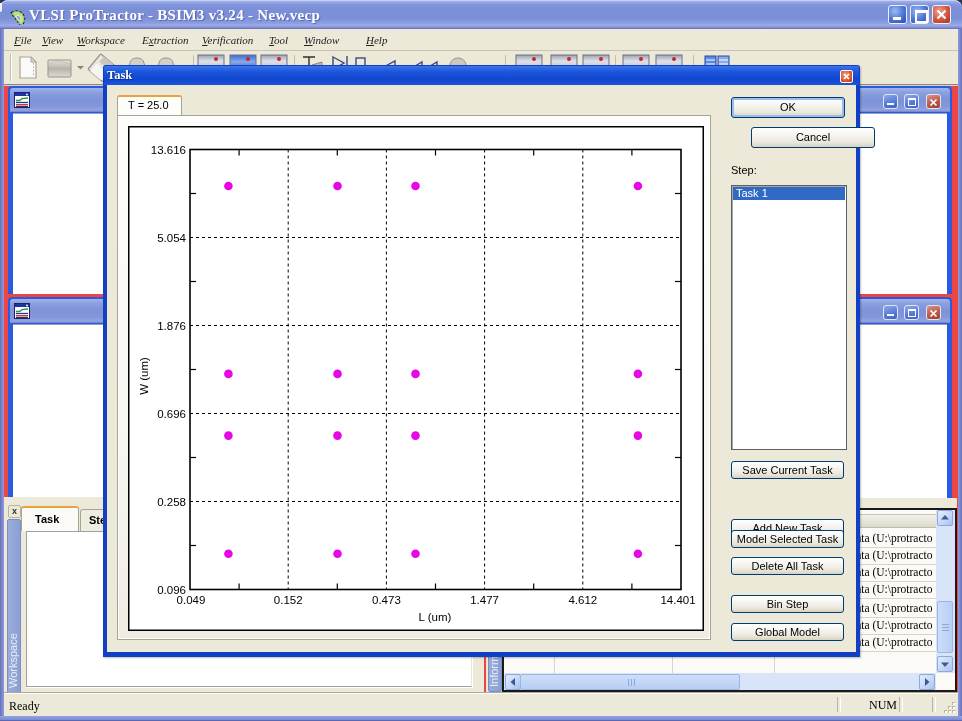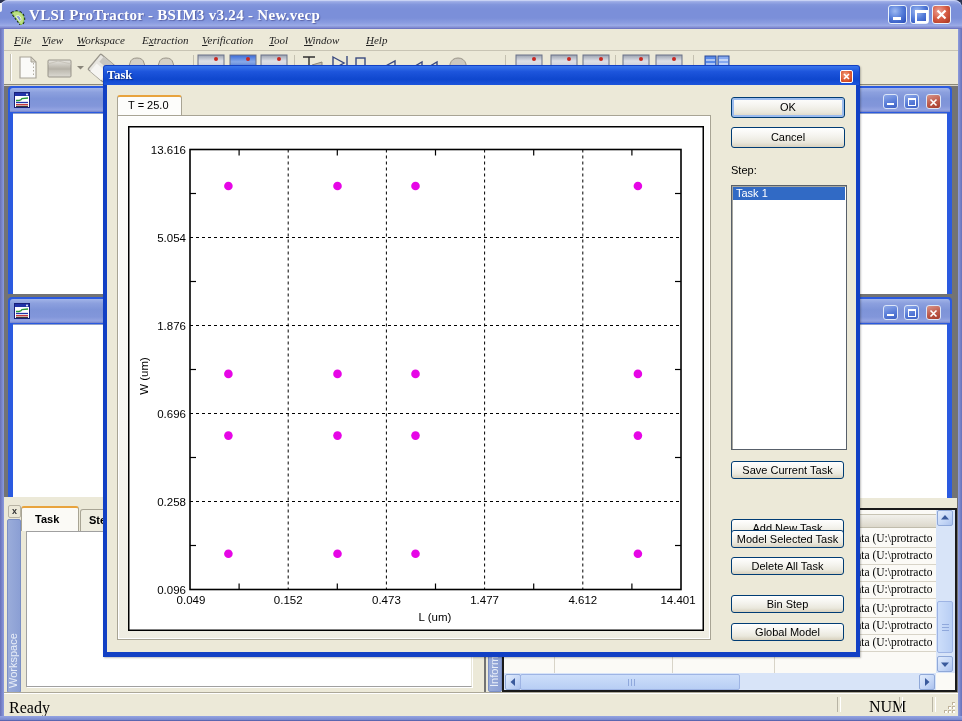--- a/index.html
+++ b/index.html
@@ -1,16 +1,16 @@
 <!DOCTYPE html>
 <html><head>
 <meta charset="utf-8">
 <style>
 html,body{margin:0;padding:0;}
-#root{position:relative;width:962px;height:721px;background:#737373;font-family:"Liberation Sans",sans-serif;overflow:hidden;}
+#root{position:relative;width:962px;height:721px;background:#ef4444;font-family:"Liberation Sans",sans-serif;overflow:hidden;}
 .abs{position:absolute;}
 
 #titlebar{left:0;top:0;width:962px;height:29px;border-radius:8px 8px 0 0;
  background:linear-gradient(180deg,#B4C2EE 0%,#98A8E4 7%,#8296DC 16%,#7B8FD9 30%,#7B8FD9 62%,#8A9CE0 78%,#9AAAE6 88%,#7F88CE 96%,#6068B8 100%);
  box-shadow:inset 0 1px 0 #C8D2F4;}
 #titletext{left:29px;top:7px;font-family:"Liberation Serif",serif;font-weight:bold;font-size:15px;color:#fff;text-shadow:1px 1px 1px #5A64A8;letter-spacing:0.3px;}
 .capbtn{top:5px;width:19px;height:19px;border-radius:3px;border:1px solid #EAF2FC;box-sizing:border-box;}
 .capblue{background:radial-gradient(circle at 35% 30%,#9EBAF2 0%,#527AD8 50%,#2E52BC 90%);}
 .capred{background:radial-gradient(circle at 35% 30%,#EDA295 0%,#D55A42 50%,#B03A24 90%);}
 .glyph{position:absolute;color:#fff;font-weight:bold;}
@@ -23,21 +23,21 @@
 .childtitle{left:2px;top:2px;right:2px;height:24px;border-radius:3px 3px 0 0;
  background:linear-gradient(180deg,#A2B4E8 0%,#8CA0DE 18%,#7E94D8 45%,#8296DA 75%,#94A4E2 92%,#7080C8 100%);}
 .childbody{position:absolute;left:5px;top:27px;right:5px;bottom:0;background:#fff;border-top:1px solid #90A0C8;}
 .cbtn{position:absolute;top:8px;width:13px;height:13px;border-radius:3px;border:1px solid #DCE6F8;}
 .cblue{background:linear-gradient(160deg,#8FA9E8 0%,#587CD8 55%,#3D60C4 100%);}
 .cred{background:linear-gradient(160deg,#D8948A 0%,#BE5A4A 55%,#A43A2A 100%);}
 
 #blpanel{left:4px;top:497px;width:480px;height:196px;background:#ECE9D8;}
 #brpanel{left:486px;top:498px;width:471px;height:195px;background:#ECE9D8;}
 
-#statusbar{left:3px;top:693px;width:956px;height:23px;background:#ECE9D8;border-top:1px solid #fff;box-shadow:0 -1px 0 #ACA899;font-family:"Liberation Serif",serif;font-size:16px;color:#000;}
+#statusbar{left:3px;top:693px;width:956px;height:23px;background:#ECE9D8;border-top:1px solid #fff;box-shadow:0 -1px 0 #ACA899;font-family:"Liberation Serif",serif;font-size:12px;color:#000;}
 #frame-l{left:0;top:29px;width:4px;bottom:0;background:linear-gradient(90deg,#6870B8,#8C9CDE);}
 #frame-r{right:0;top:29px;width:4px;bottom:0;background:linear-gradient(90deg,#8C9CDE,#6870B8);}
 #frame-b{left:0;top:716px;width:962px;height:5px;background:linear-gradient(180deg,#94A4E2,#7C8CD0 70%,#4A54A0);}
 
 .xpbtn{position:absolute;box-sizing:border-box;border:1px solid #003C74;border-radius:3px;
  background:linear-gradient(180deg,#FFFFFF 0%,#F5F4EF 40%,#EAE8DD 75%,#D8D1BE 100%);
  font-size:11px;color:#000;text-align:center;font-family:"Liberation Sans",sans-serif;}
 
 #dialog{left:103px;top:65px;width:757px;height:592px;background:#1240C4;border-radius:3px 3px 0 0;box-shadow:1px 1px 2px rgba(0,0,0,.25);}
 #dlgtitle{position:absolute;left:1px;top:1px;right:1px;height:19px;border-radius:2px 2px 0 0;
@@ -464,21 +464,21 @@
             <text x="356.6" y="478">1.477</text>
             <text x="454.8" y="478">4.612</text>
             <text x="550" y="478">14.401</text>
             <text x="307" y="495">L (um)</text>
             <text x="20" y="250" transform="rotate(-90 20 250)">W (um)</text>
           </g>
         </g>
       </svg>
       </div>
       <div class="xpbtn" style="left:624px;top:12px;width:114px;height:21px;line-height:19px;box-shadow:inset 0 0 0 2px #9CBCEE">OK</div>
-      <div class="xpbtn" style="left:624px;top:42px;width:114px;height:21px;line-height:19px">Cancel</div>
+      <div class="xpbtn" style="left:644px;top:42px;width:124px;height:21px;line-height:19px">Cancel</div>
       <div id="oklbl" style="left:624px;top:79px">Step:</div>
       <div id="tasklist">
           <div id="task1row">Task 1</div>
         </div>
       <div class="xpbtn" style="left:624px;top:376px;width:113px;height:18px;line-height:16px">Save Current Task</div>
       <div class="xpbtn" style="left:624px;top:434px;width:113px;height:18px;line-height:16px">Add New Task</div>
       <div class="xpbtn" style="left:624px;top:445px;width:113px;height:18px;line-height:16px">Model Selected Task</div>
       <div class="xpbtn" style="left:624px;top:472px;width:113px;height:18px;line-height:16px">Delete All Task</div>
       <div class="xpbtn" style="left:624px;top:510px;width:113px;height:18px;line-height:16px">Bin Step</div>
       <div class="xpbtn" style="left:624px;top:538px;width:113px;height:18px;line-height:16px">Global Model</div>

